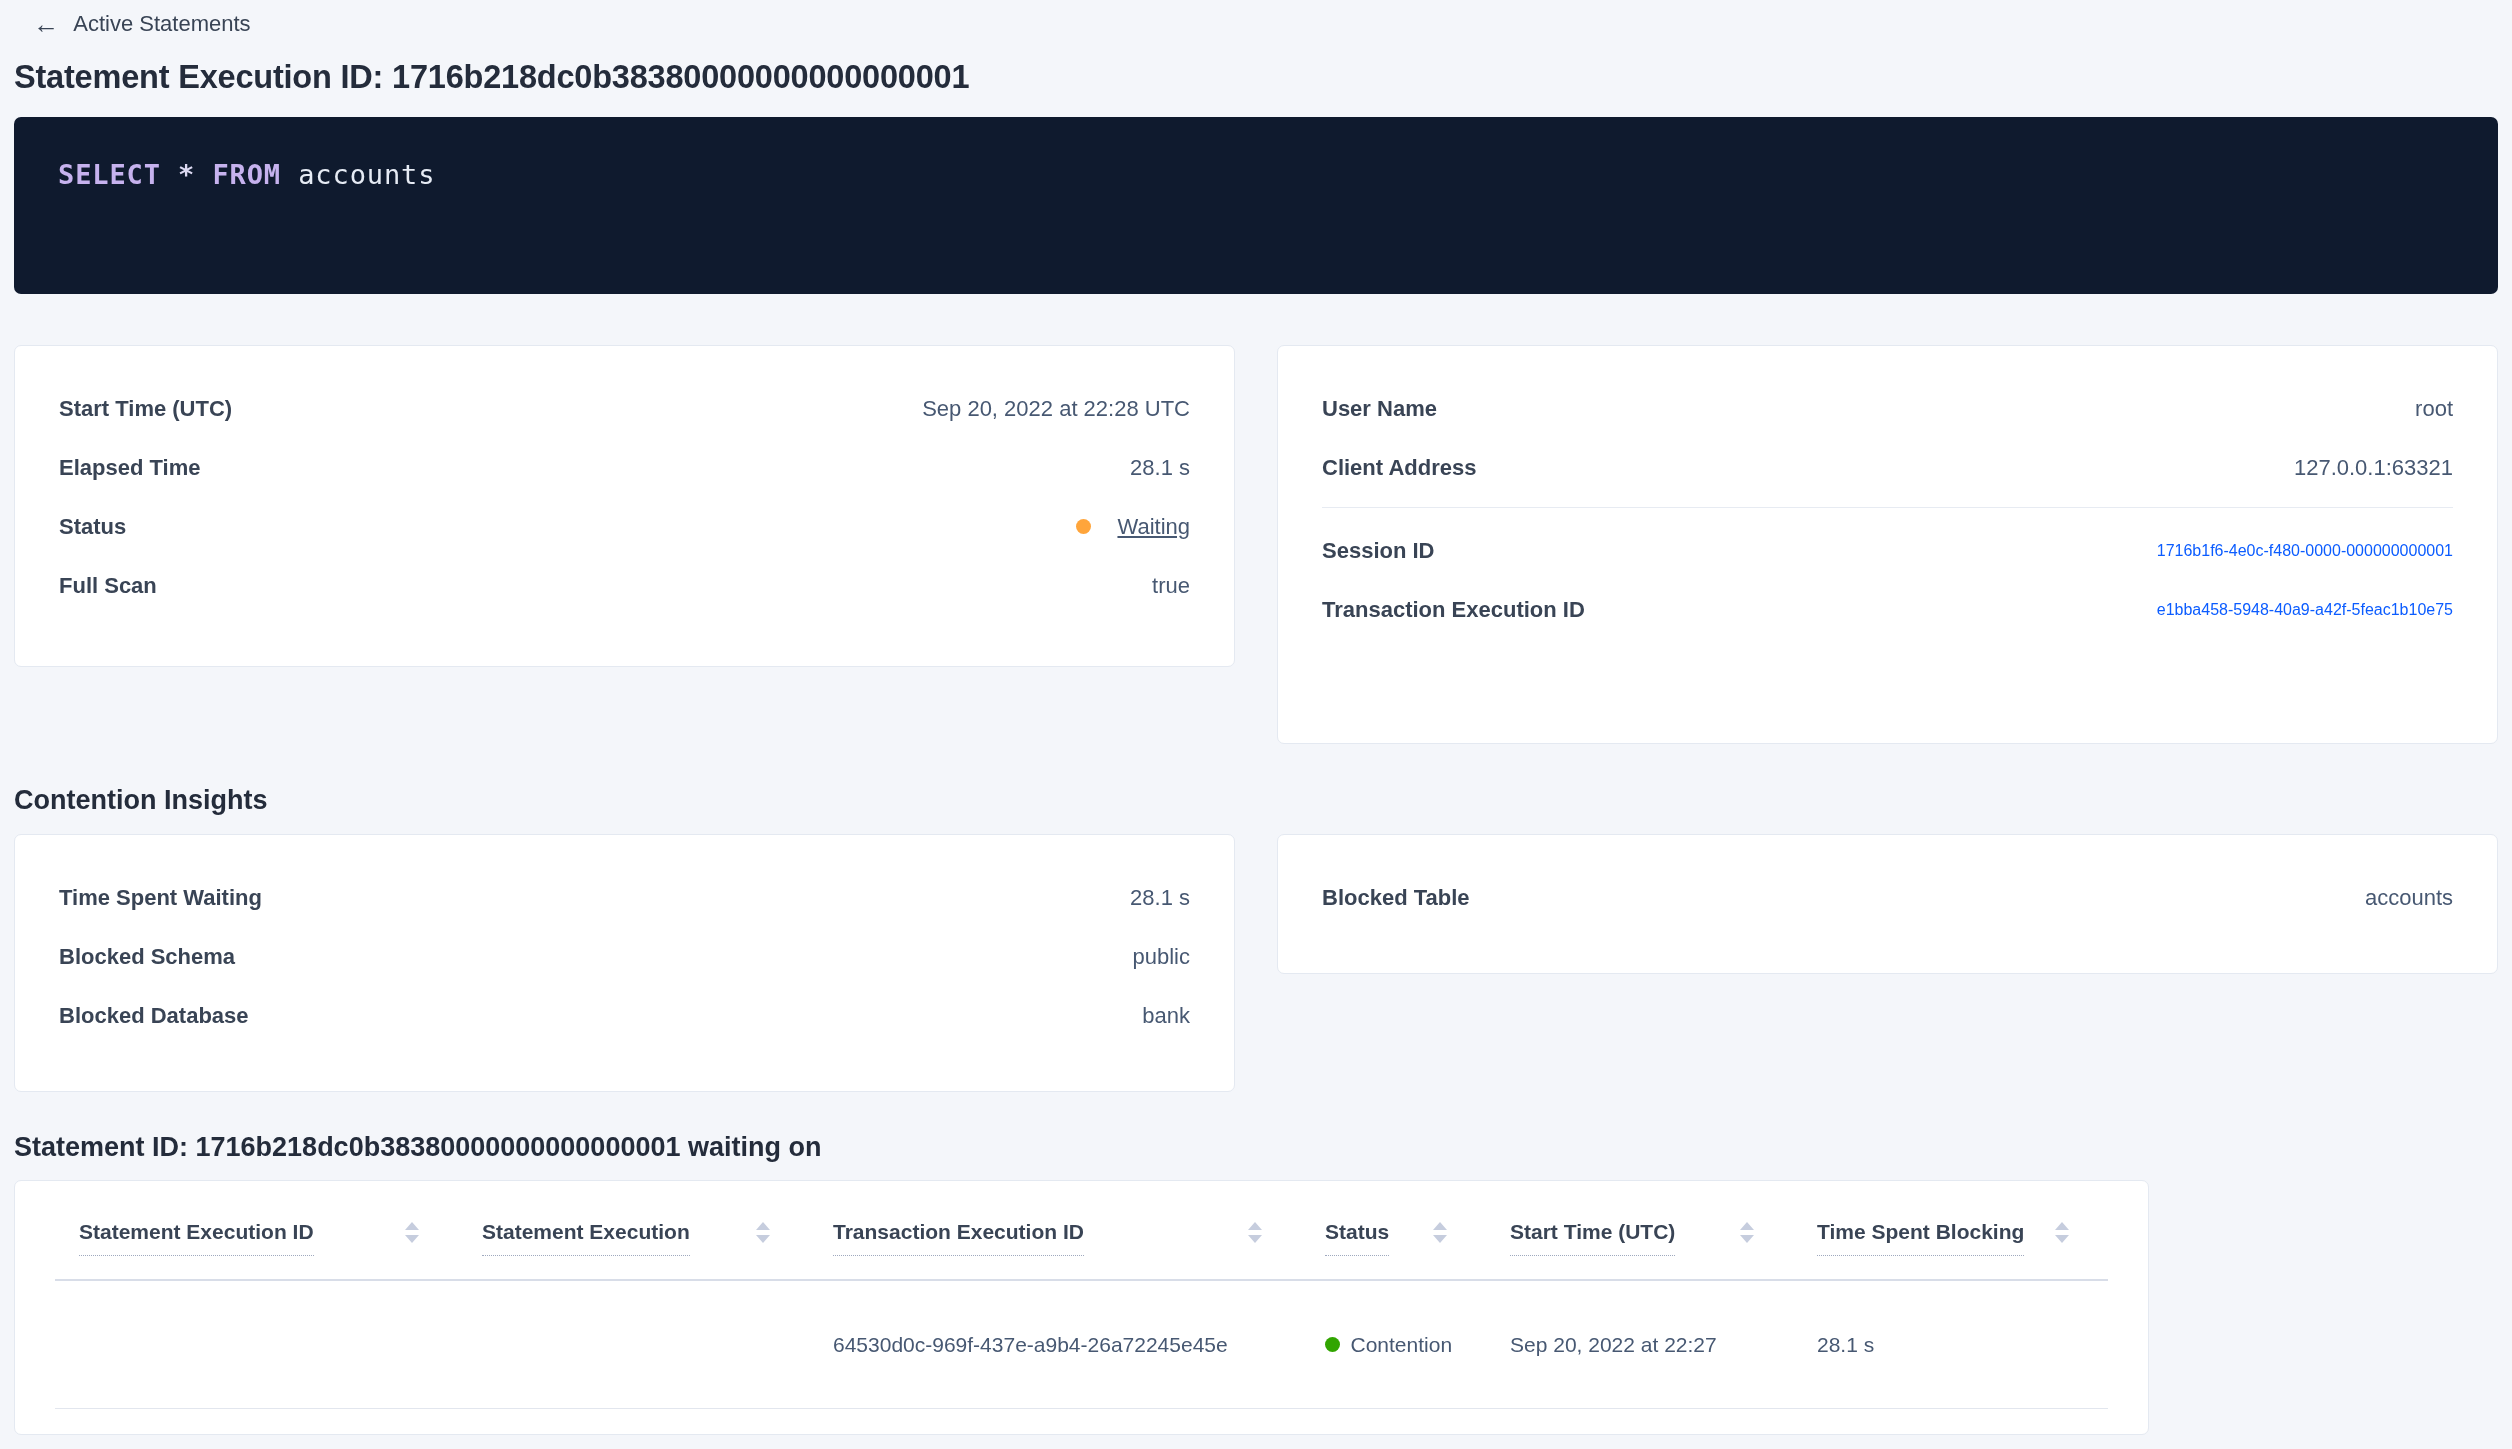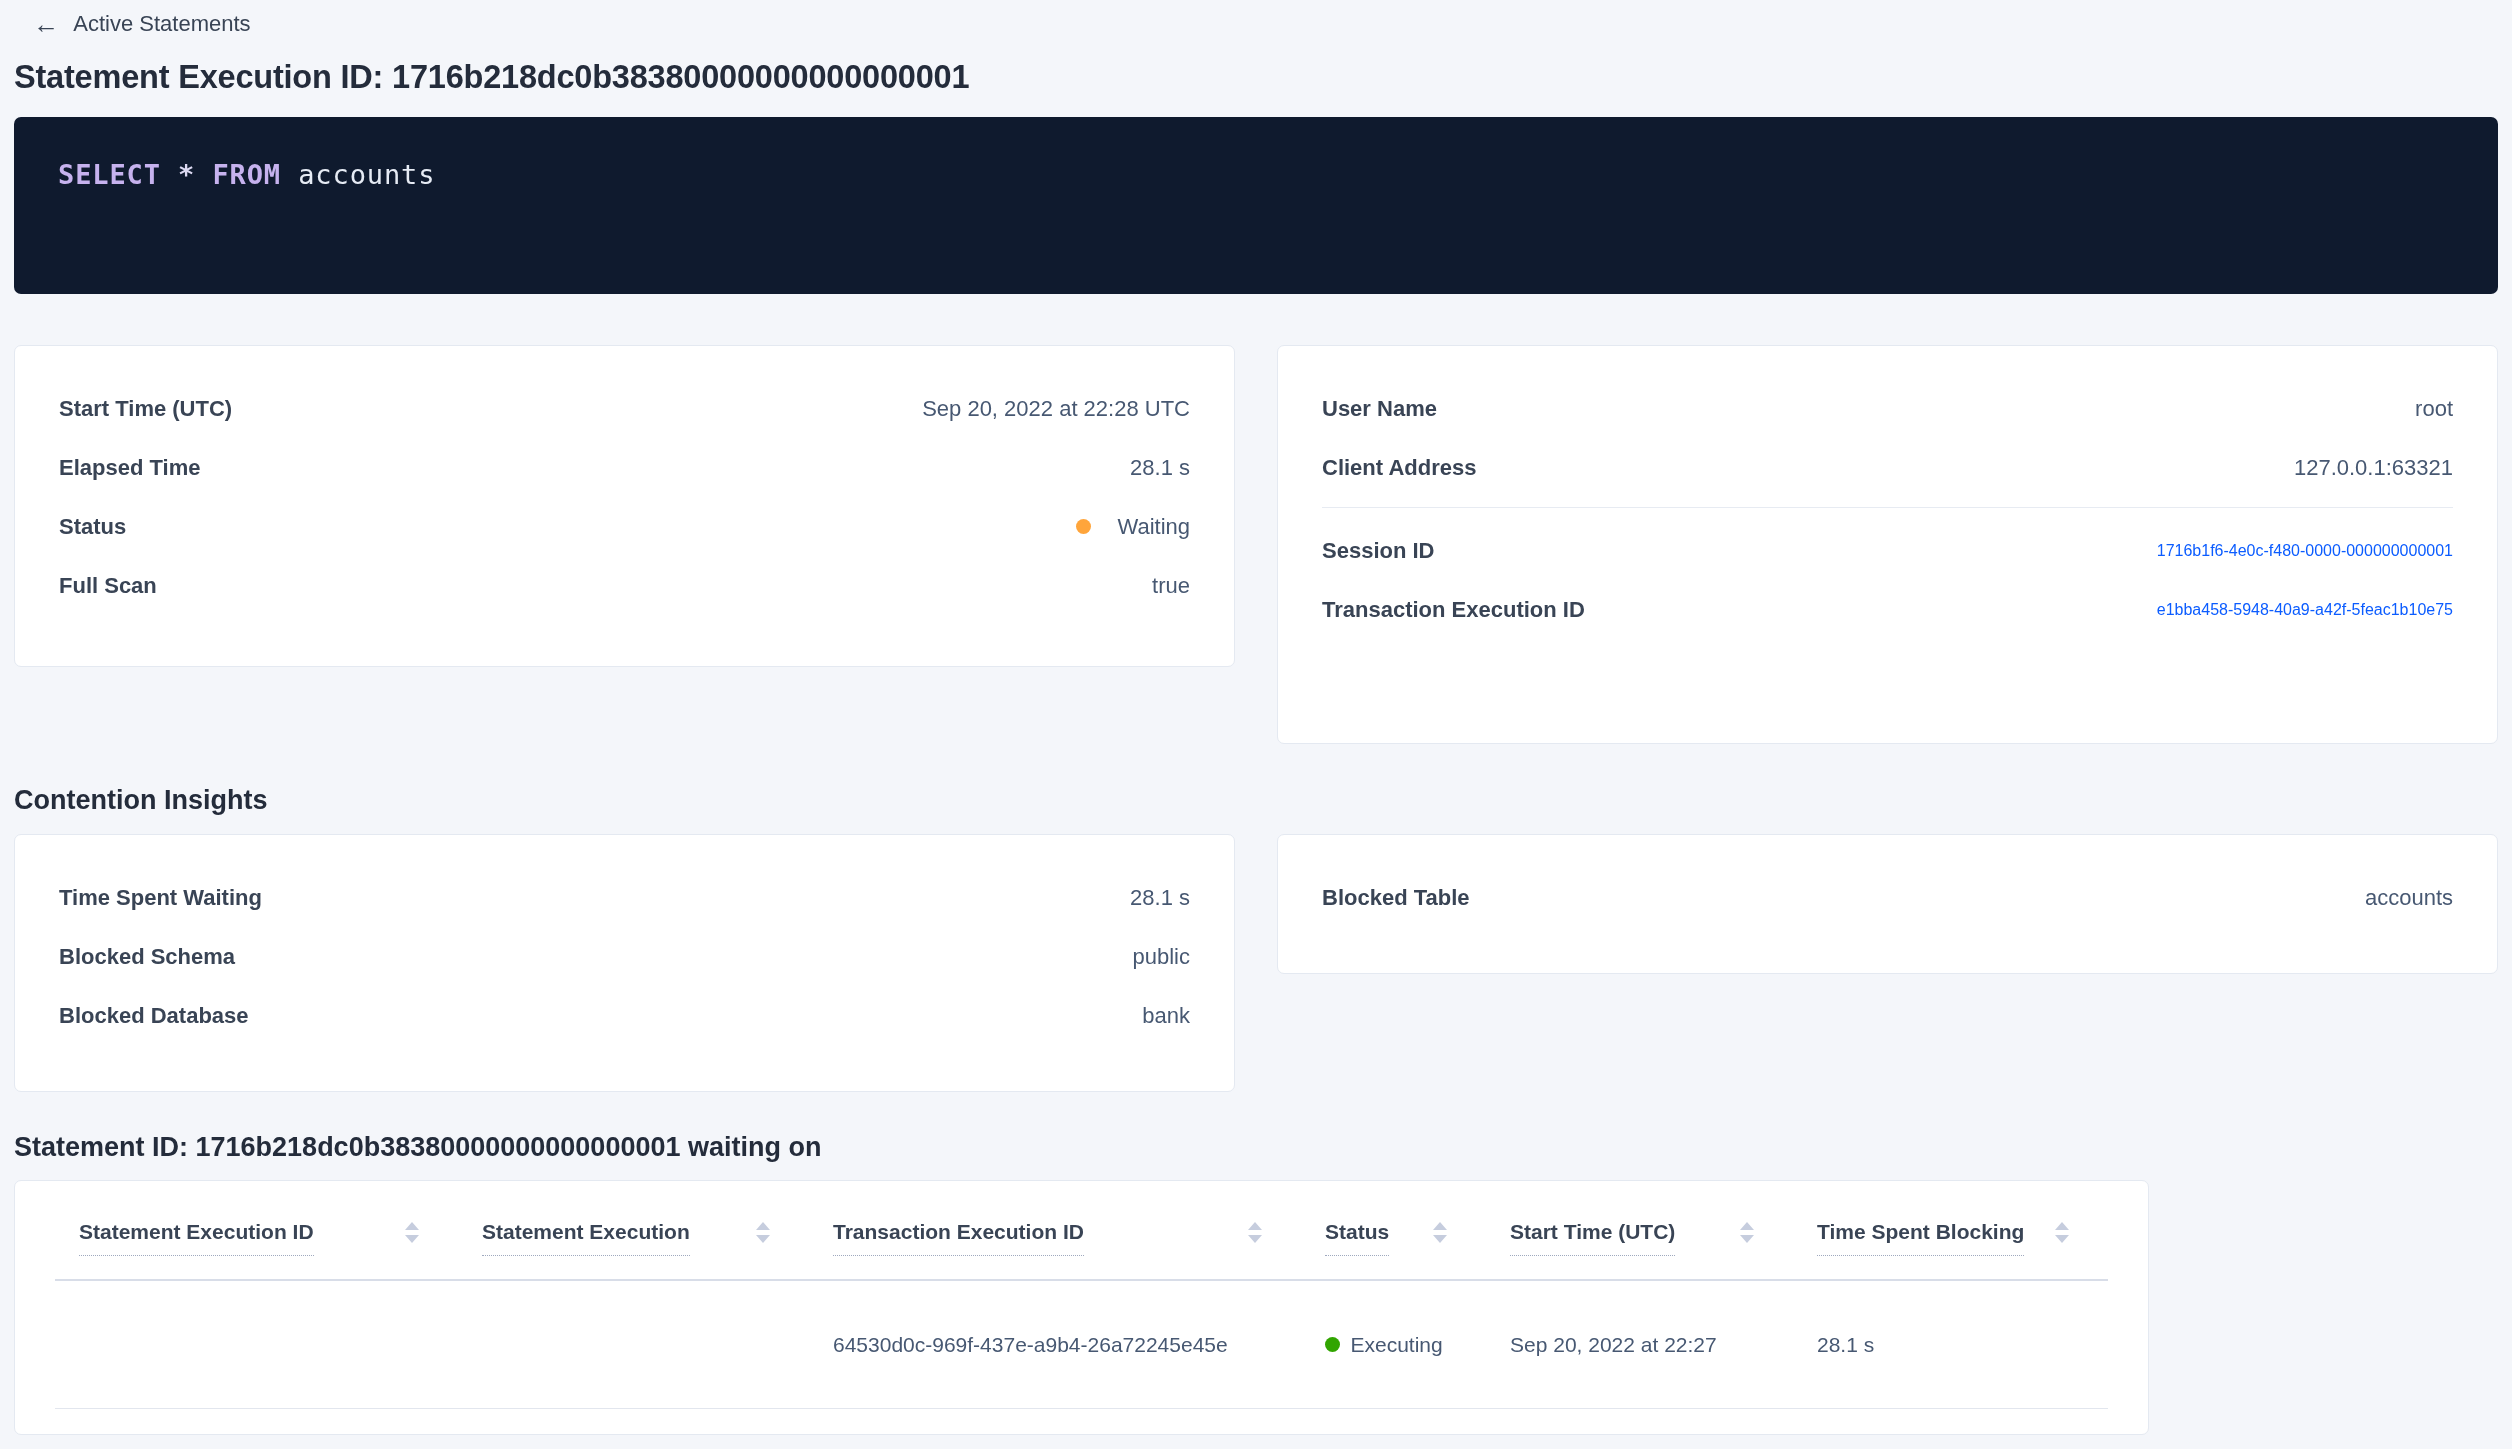--- a/index.html
+++ b/index.html
@@ -48,21 +48,21 @@
     padding:33px 44px 0 44px;
   }
   .card-overview{height:322px;}
   .card-session{height:399px;}
   .card-contention-left{height:258px;}
   .card-blocked{height:140px;}
   .kv-row{display:flex; justify-content:space-between; align-items:center; height:59px;}
   .kv-label{font-size:22px; font-weight:bold; color:var(--label);}
   .kv-value{font-size:22px; color:var(--value);}
   .kv-link{font-size:16px; color:var(--link-blue); text-decoration:none; cursor:pointer;}
-  .status-value{display:flex; align-items:center; gap:26px;}
+  .status-value{display:flex; align-items:center; gap:26px;text-decoration:underline;}
   .dot{width:15px; height:15px; border-radius:50%; display:inline-block;}
   .dot-waiting{background:var(--status-waiting);}
   .dot-executing{background:var(--status-executing);}
   .card-divider{border:none; border-top:1.8px solid #e7ebf2; margin:9.7px 0 14px 0;}
 
   
   .section-heading{font-size:27px; font-weight:bold; color:var(--heading); line-height:32.5px;}
   .h-contention{margin-top:40px;}
   .h-waiting{margin-top:39px;}
 
@@ -224,21 +224,21 @@
           </span>
       </div>
     </div>
 
     <div class="trow">
       <div class="cell c1"></div>
       <div class="cell c2"></div>
       <div class="cell c3">64530d0c-969f-437e-a9b4-26a72245e45e</div>
       <div class="cell c4 cell-status">
         <span class="dot dot-executing"></span>
-        <span>Executing</span>
+        <span>Contention</span>
       </div>
       <div class="cell c5">Sep 20, 2022 at 22:27</div>
       <div class="cell c6">28.1 s</div>
     </div>
 
   </div>
 
 </div>
 
 

